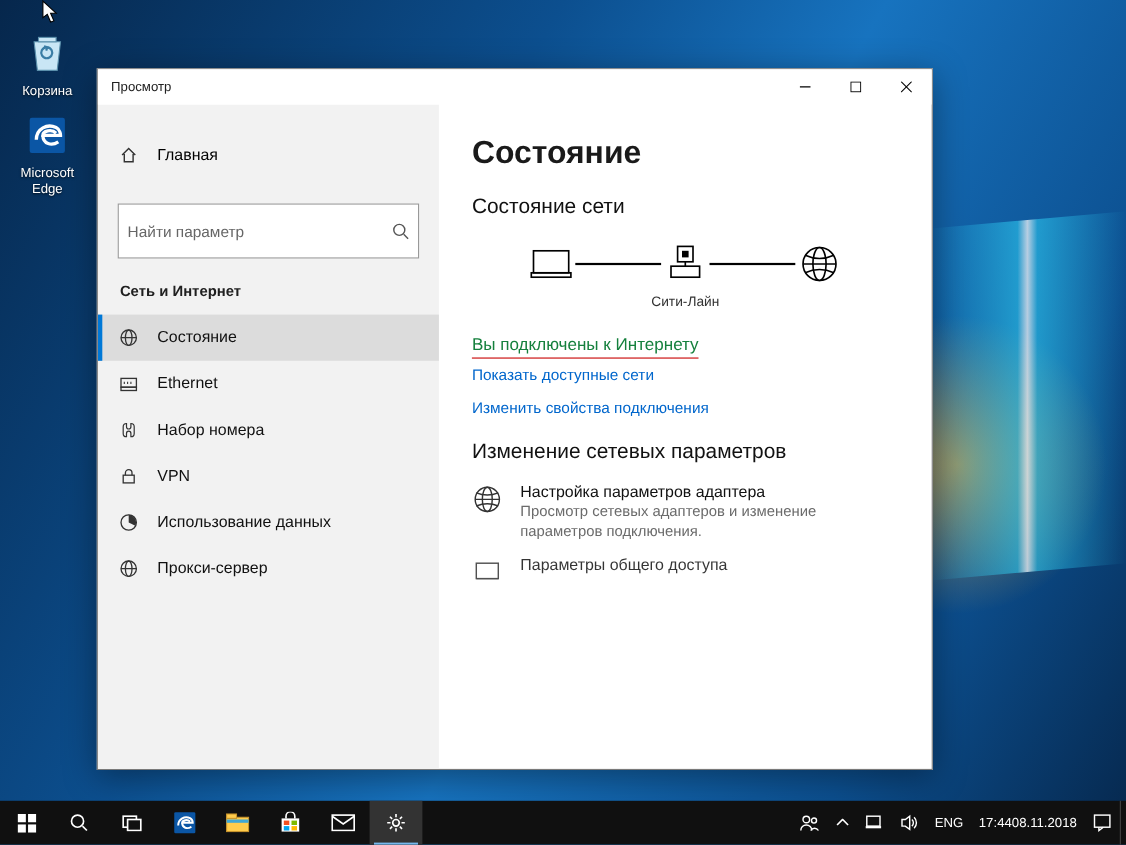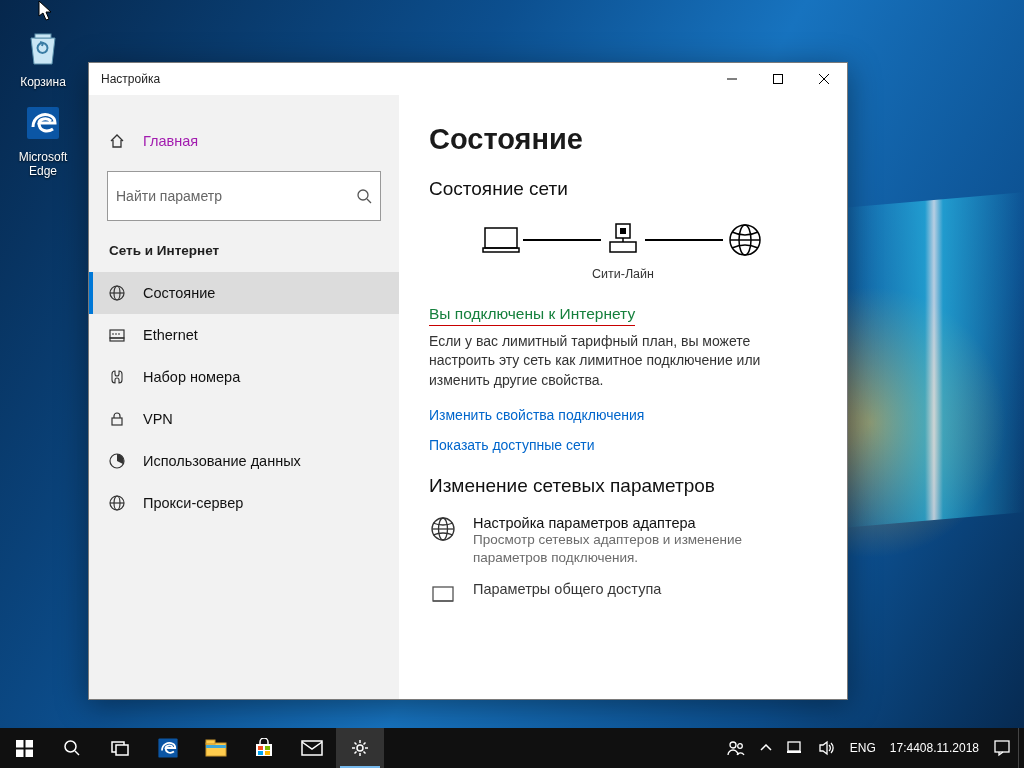--- a/index.html
+++ b/index.html
@@ -24,21 +24,21 @@
 
   
   .window { position:absolute; top:62px; left:88px; width:760px; height:638px; background:#fff; border:1px solid #7a7a7a; box-shadow:0 6px 30px rgba(0,0,0,0.4); z-index:5; display:flex; flex-direction:column; }
   .titlebar { height:32px; display:flex; align-items:center; justify-content:space-between; background:#fff; font-size:12px; color:#222; }
   .titlebar .title { padding-left:12px; }
   .titlebar .buttons { display:flex; }
   .titlebar .buttons div { width:46px; height:32px; display:flex; align-items:center; justify-content:center; }
 
   .window-body { flex:1; display:flex; overflow:hidden; }
   .sidebar { width:310px; background:#f2f2f2; padding-top:30px; padding-right:0; }
-  .home-row { display:flex; align-items:center; padding:6px 18px; font-size:14.5px; color:#a21caf; cursor:default; margin-bottom:14px; }
+  .home-row { display:flex; align-items:center; padding:6px 18px; font-size:14.5px; color:#000000; cursor:default; margin-bottom:28px; }
   .search-box { margin:0 18px 22px; height:50px; border:1px solid #999; background:#fff; display:flex; align-items:center; padding:0 8px; font-size:14px; color:#666; justify-content:space-between; }
   .section-hdr { padding:0 20px 14px; font-size:13.5px; font-weight:600; color:#202020; }
   .nav-item { display:flex; align-items:center; padding:11px 20px 11px 18px; font-size:14.5px; color:#111; position:relative; cursor:default; }
   .nav-item.active { background:#dcdcdc; }
   .nav-item.active::before { content:""; position:absolute; left:0; top:0; bottom:0; width:4px; background:#0078d7; }
   .nav-icon { width:20px; height:20px; margin-right:16px; display:flex; align-items:center; justify-content:center; flex-shrink:0; color:#333; }
 
   .content { flex:1; padding:28px 30px 0; color:#1a1a1a; font-size:14.5px; overflow:hidden; }
   .content h1 { font-size:29px; font-weight:600; margin-bottom:22px; }
   .content h2 { font-size:19px; font-weight:400; margin-bottom:18px; color:#111; margin-top:8px; }
@@ -94,21 +94,21 @@
       <rect x="4" y="4" width="32" height="32" rx="2" fill="#0b56a5"></rect>
       <path d="M10 24 C10 14 20 9 28 13 C32 15 32 20 32 20 L16 20 C16 16 24 14 28 18" fill="none" stroke="#fff" stroke-width="3"></path>
       <path d="M16 20 C16 28 24 30 30 26" fill="none" stroke="#fff" stroke-width="3"></path>
     </svg>
   </div>
   <span>Microsoft Edge</span>
 </div>
 
 <div class="window">
   <div class="titlebar">
-    <div class="title">Настройка</div>
+    <div class="title">Просмотр</div>
     <div class="buttons">
       <div>
         <svg width="10" height="10">
             <line x1="0" y1="5" x2="10" y2="5" stroke="#000" stroke-width="1"></line>
           </svg>
       </div>
       <div>
         <svg width="10" height="10">
             <rect x="0.5" y="0.5" width="9" height="9" fill="none" stroke="#000" stroke-width="1"></rect>
           </svg>
@@ -232,24 +232,23 @@
               <path d="M5 10 Q18 16 31 10" fill="none" stroke="#000" stroke-width="1.5"></path>
               <path d="M5 26 Q18 20 31 26" fill="none" stroke="#000" stroke-width="1.5"></path>
             </svg>
         </div>
       </div>
       <div class="diag-label">
         <div>Сити-Лайн</div>
       </div>
 
       <div><span class="subhead">Вы подключены к Интернету</span></div>
-      <div class="desc">Если у вас лимитный тарифный план, вы можете настроить эту сеть как лимитное подключение или изменить другие свойства.</div>
-
+
+      <span class="link">Показать доступные сети</span>
       <span class="link">Изменить свойства подключения</span>
-      <span class="link">Показать доступные сети</span>
 
       <h2 style="margin-top:22px;">Изменение сетевых параметров</h2>
 
       <div class="param-row">
         <div class="p-icon">
           <svg width="28" height="28" viewBox="0 0 28 28">
               <circle cx="14" cy="14" r="11" fill="none" stroke="#333" stroke-width="1.3"></circle>
               <ellipse cx="14" cy="14" rx="4.5" ry="11" fill="none" stroke="#333" stroke-width="1.3"></ellipse>
               <line x1="3" y1="14" x2="25" y2="14" stroke="#333" stroke-width="1.3"></line>
               <path d="M4 8 Q14 12 24 8" fill="none" stroke="#333" stroke-width="1.3"></path>

